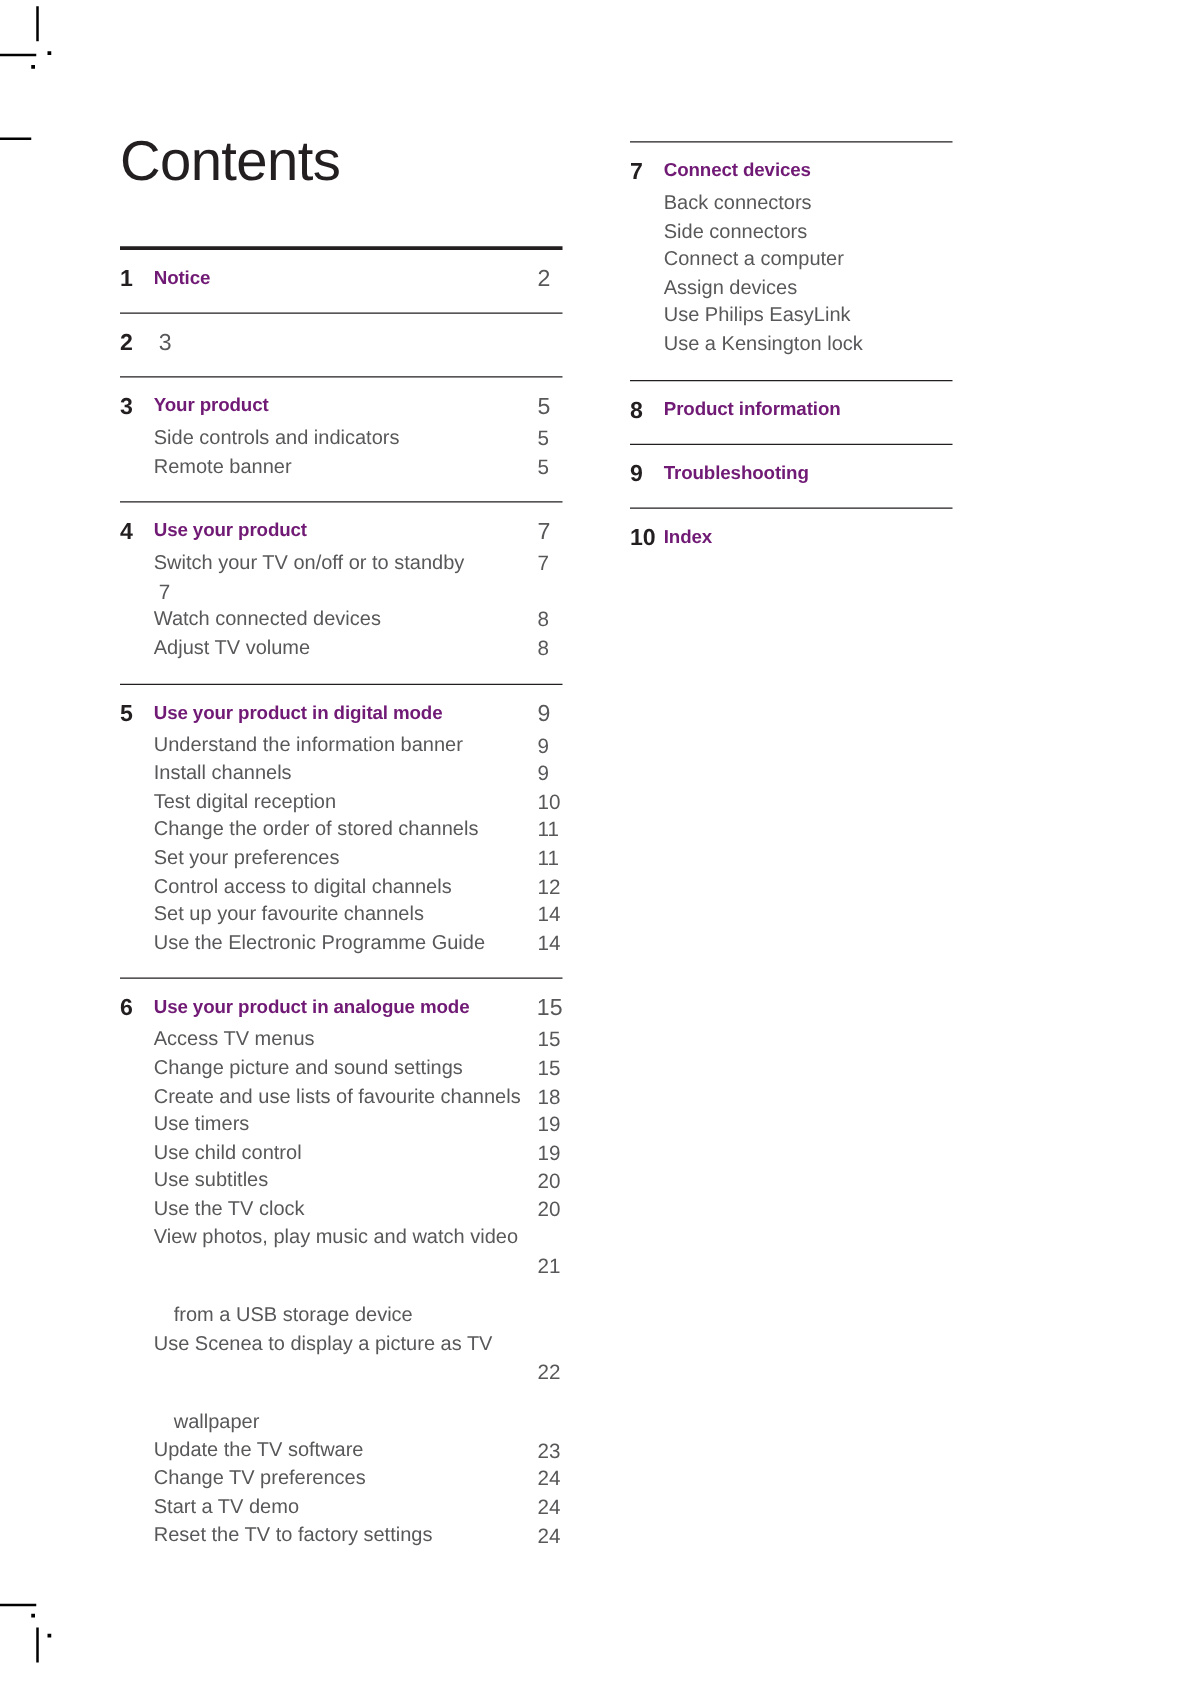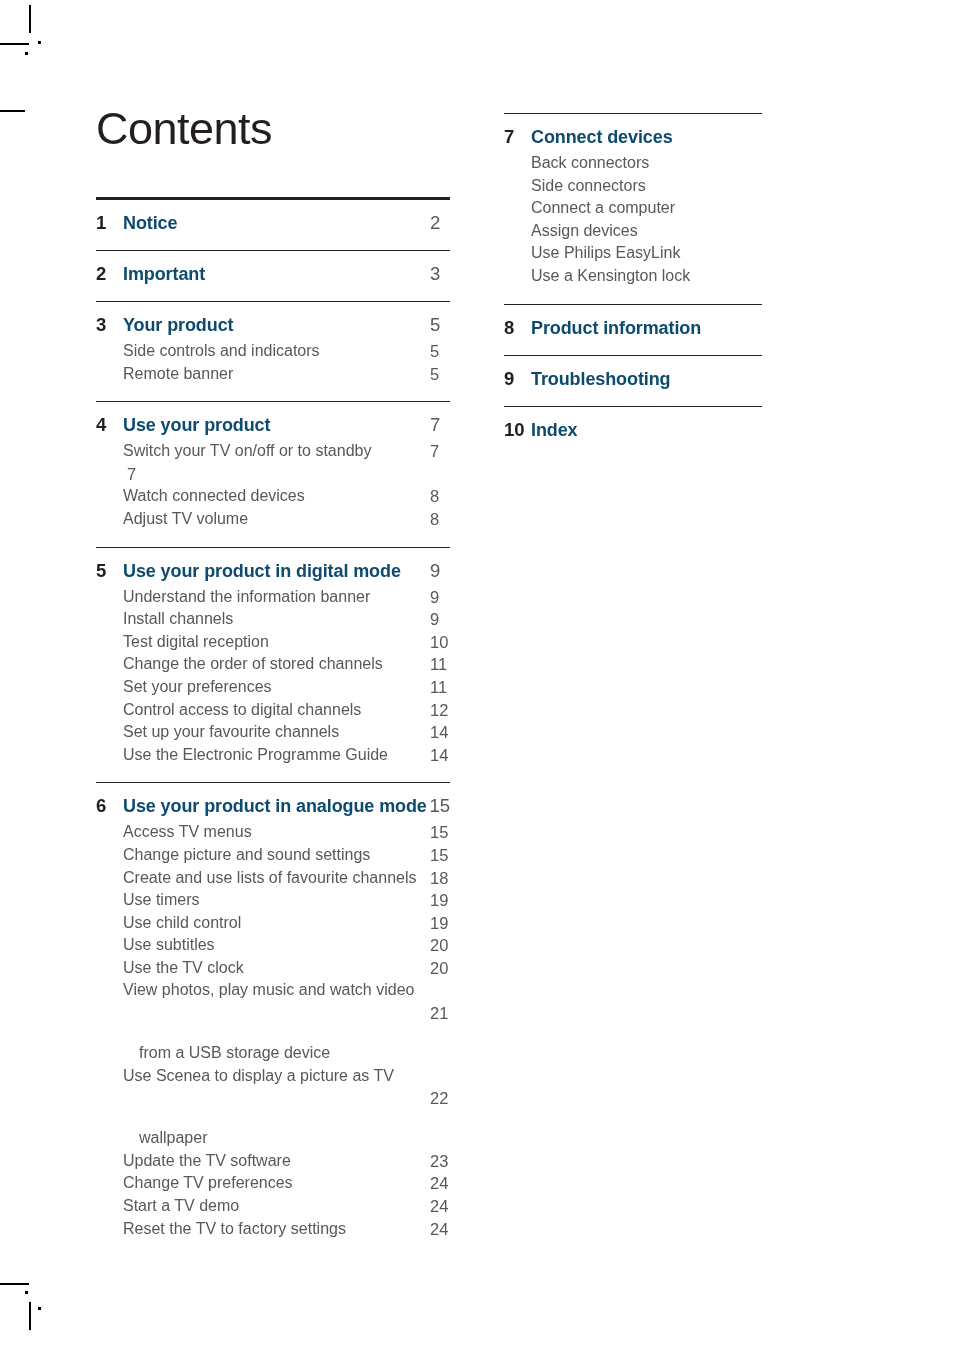--- a/index.html
+++ b/index.html
@@ -79,23 +79,23 @@
     padding-left: 4px;
   }
 
   
   .entry.main {
     padding-top: 10px;
     padding-bottom: 2px;
     line-height: 26px;
   }
   .entry.main .txt {
-    font-size: 18px;
+    font-size: 15px;
     font-weight: bold;
-    color: #0c4a6e;
+    color: #701a75;
     letter-spacing: -0.1px;
   }
   .entry.main .num {
     font-size: 18.5px;
     font-weight: bold;
     line-height: 26px;
   }
   .entry.main .pg {
     font-size: 18.5px;
     color: #58585a;
@@ -211,21 +211,20 @@
           <span class="num">1</span>
           <span class="txt">Notice</span>
           <span class="pg">2</span>
         </div>
       </div>
       <div class="group-gap small"></div>
       <div class="toc-group">
         <div class="rule"></div>
         <div class="entry main">
           <span class="num">2</span>
-          <span class="txt">Important</span>
           <span class="pg">3</span>
         </div>
       </div>
       <div class="group-gap small"></div>
       <div class="toc-group">
         <div class="rule"></div>
         <div class="entry main">
           <span class="num">3</span>
           <span class="txt">Your product</span>
           <span class="pg">5</span>

